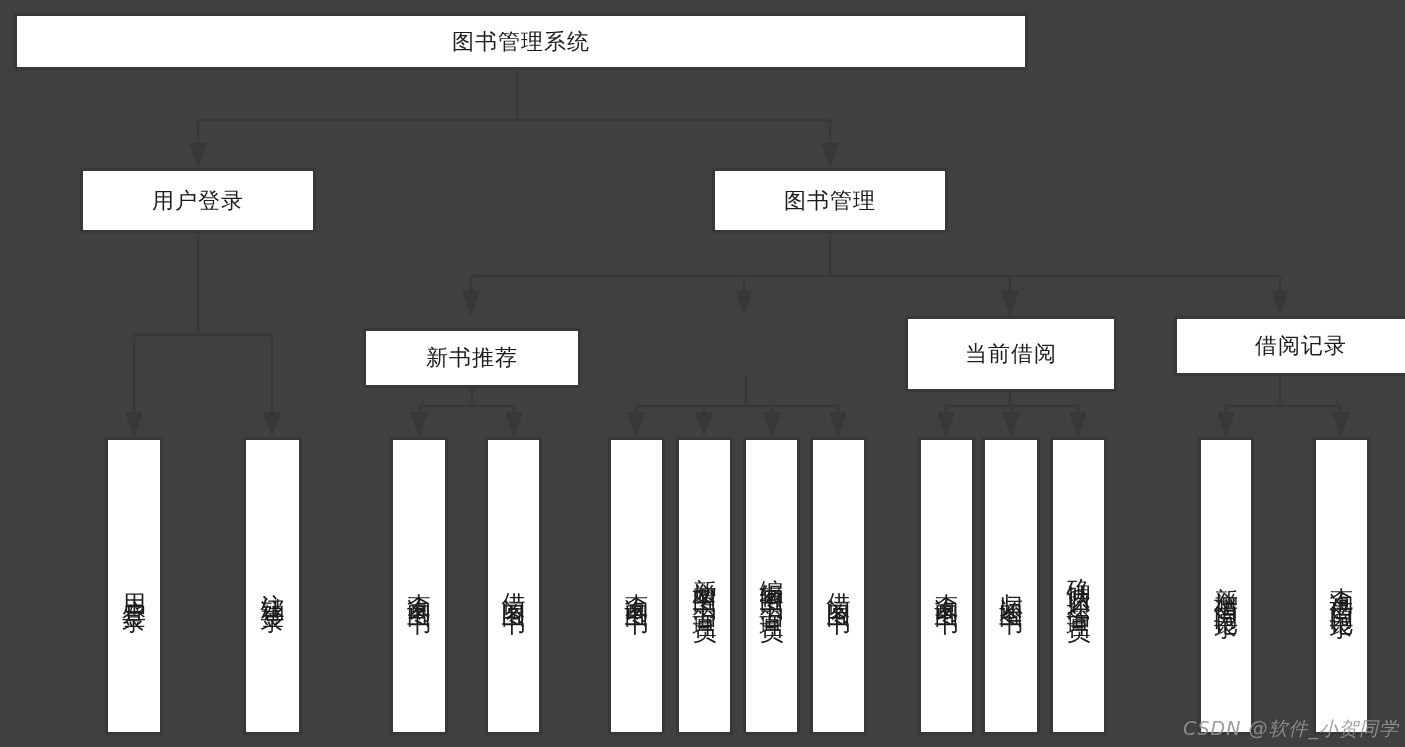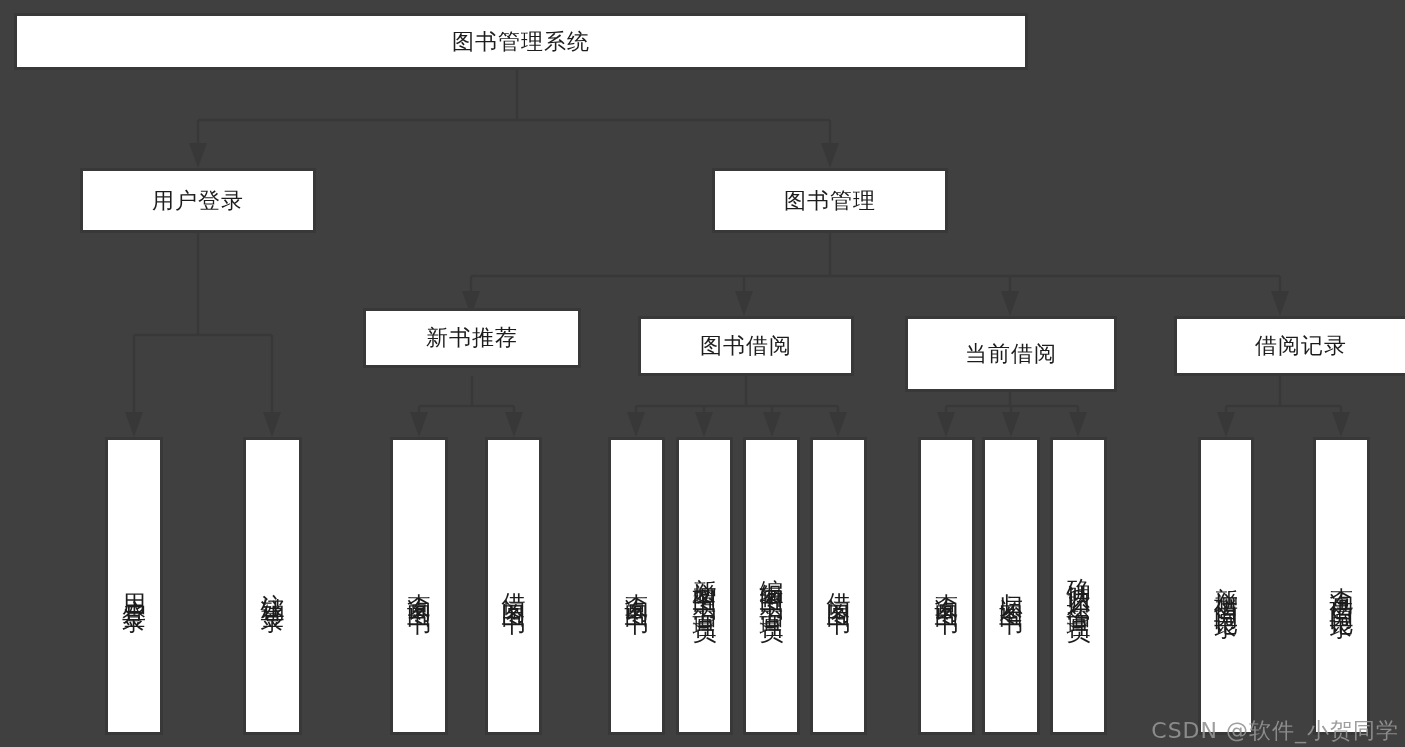--- a/index.html
+++ b/index.html
@@ -41,25 +41,26 @@
     writing-mode: vertical-rl;
     text-orientation: mixed;
     font-size: 24px;
     letter-spacing: 6px;
     line-height: 1;
   }
   .watermark {
     position: absolute;
     right: 6px;
     top: 716px;
-    font-size: 22px;
+    font-size: 19px;
     color: rgba(148,148,148,0.9);
     z-index: 3;
     letter-spacing: 1px;
     white-space: nowrap;
+    font-style: italic;
   }
 </style>
 </head>
 <body>
 
 <div class="stage">
 
   <svg class="connectors" viewBox="0 0 1405 747" xmlns="http://www.w3.org/2000/svg">
     <g stroke="#383838" stroke-width="2.5" fill="none">
 
@@ -105,22 +106,21 @@
       <polygon points="1217,412 1235,412 1226,437"></polygon>
       <polygon points="1332,412 1350,412 1341,437"></polygon>
     </g>
   </svg>
 
   <div class="node h" style="left:14px; top:13px; width:1014px; height:57px;">图书管理系统</div>
 
   <div class="node h" style="left:80px; top:168px; width:236px; height:65px;">用户登录</div>
   <div class="node h" style="left:712px; top:168px; width:236px; height:65px;text-align:right;">图书管理</div>
 
-  <div class="node h" style="left:363px; top:308px; width:218px; height:60px;">新书推荐</div>
-  <div class="node h" style="left:638px; top:316px; width:216px; height:60px;">图书借阅</div>
+  <div class="node h" style="left:363px; top:328px; width:218px; height:60px;">新书推荐</div>
   <div class="node h" style="left:905px; top:316px; width:212px; height:76px;">当前借阅</div>
   <div class="node h" style="left:1174px; top:316px; width:254px; height:60px;">借阅记录</div>
 
   <div class="node leaf" style="left:105px; top:437px; width:58px; height:298px;">用户登录</div>
   <div class="node leaf" style="left:243px; top:437px; width:59px; height:298px;">注销登录</div>
 
   <div class="node leaf" style="left:390px; top:437px; width:58px; height:298px;">查询图书</div>
   <div class="node leaf" style="left:485px; top:437px; width:57px; height:298px;">借阅图书</div>
 
   <div class="node leaf" style="left:608px; top:437px; width:57px; height:298px;">查询图书</div>

